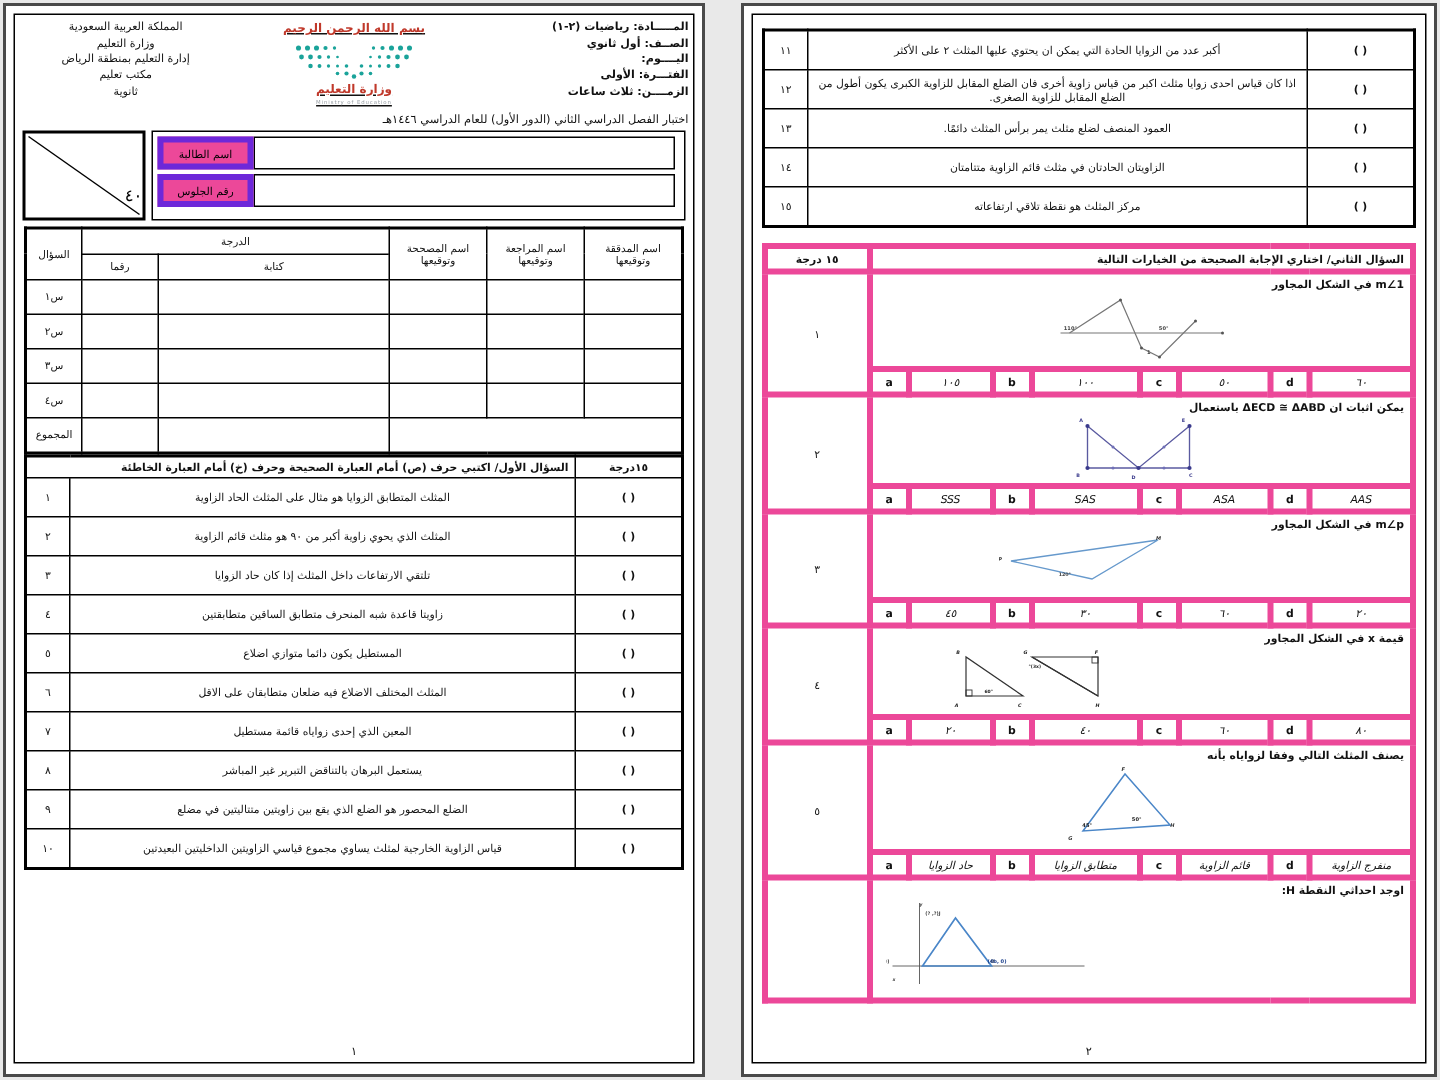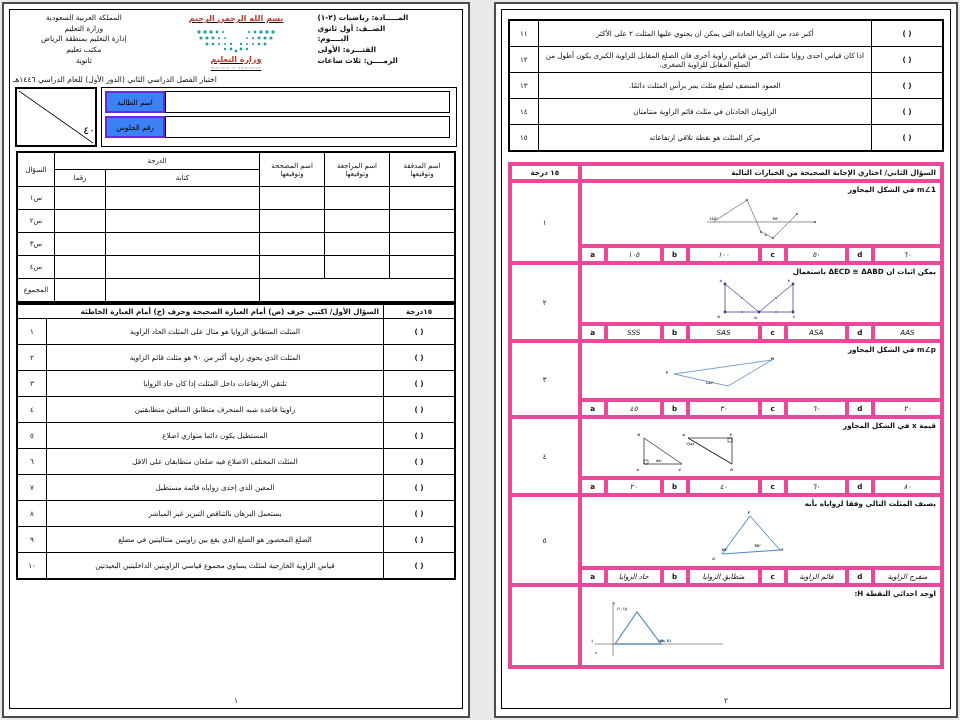--- a/index.html
+++ b/index.html
@@ -25,43 +25,43 @@
     height:calc(100% - 12px);
     box-sizing:border-box;
     position:relative;
     padding:3px;
   }
 
   
   .hdr{display:flex;flex-direction:row-reverse;justify-content:space-between;align-items:flex-start;gap:20px;}
   .hdr-col{font-size:7.4px;line-height:1.45;color:#111;}
   .hdr-right{text-align:center;width:150px;}
-  .hdr-left{text-align:left;width:150px;font-weight:bold;}
+  .hdr-left{text-align:right;width:150px;font-weight:bold;}
   .hdr-left .row{white-space:nowrap;}
   .hdr-mid{width:130px;text-align:center;text-decoration:underline;}
   .basmala{color:#c0392b;font-size:8px;font-weight:bold;margin-bottom:3px;}
   .logo-dots{height:26px;display:flex;align-items:center;justify-content:center;}
   .logo-dots svg{display:block;}
   .logo-text{color:#c0392b;font-size:8px;font-weight:bold;letter-spacing:.3px;}
   .logo-sub{color:#9aa0a6;font-size:3.6px;letter-spacing:.6px;margin-top:1px;}
-  .exam-line{text-align:left;font-size:7.6px;margin:4px 0 3px;color:#111;}
+  .exam-line{text-align:right;font-size:7.6px;margin:4px 0 3px;color:#111;}
 
   
   .idrow{display:flex;flex-direction:row-reverse;align-items:stretch;gap:4px;margin:0 2px 4px;}
   .gradebox{
     width:78px;height:56px;border:2px solid #000;position:relative;
     display:flex;align-items:flex-end;justify-content:flex-start;
   }
   .gradebox .diag{position:absolute;inset:0;}
   .gradebox .num{font-size:11px;padding:0 0 8px 10px;letter-spacing:2px;}
   .fields{flex:1;border:1px solid #000;padding:3px;display:flex;flex-direction:column;gap:3px;}
   .fieldrow{display:flex;flex-direction:row-reverse;align-items:stretch;height:22px;}
   .fieldlab{
-    width:56px;border:2px solid #6d28d9;font-size:7.2px;
-    display:flex;align-items:center;justify-content:center;background:#3b82f6;
+    width:56px;border:4px solid #6d28d9;font-size:7.2px;
+    display:flex;align-items:center;justify-content:center;background:#ec4899;
   }
   .fieldinput{flex:1;border:1px solid #000;margin-right:3px;background:#fff;}
 
   
   table{border-collapse:collapse;width:calc(100% - 6px);margin:0 3px;}
   .gt{border:2px solid #000;}
   .gt td,.gt th{border:1px solid #000;font-size:7px;text-align:center;color:#111;font-weight:normal;}
   .gt .hd{height:17px;line-height:1.15;}
   .gt .cellrow td{height:20px;}
   .note{text-align:center;font-size:7.4px;margin:4px 0 4px;color:#111;}

